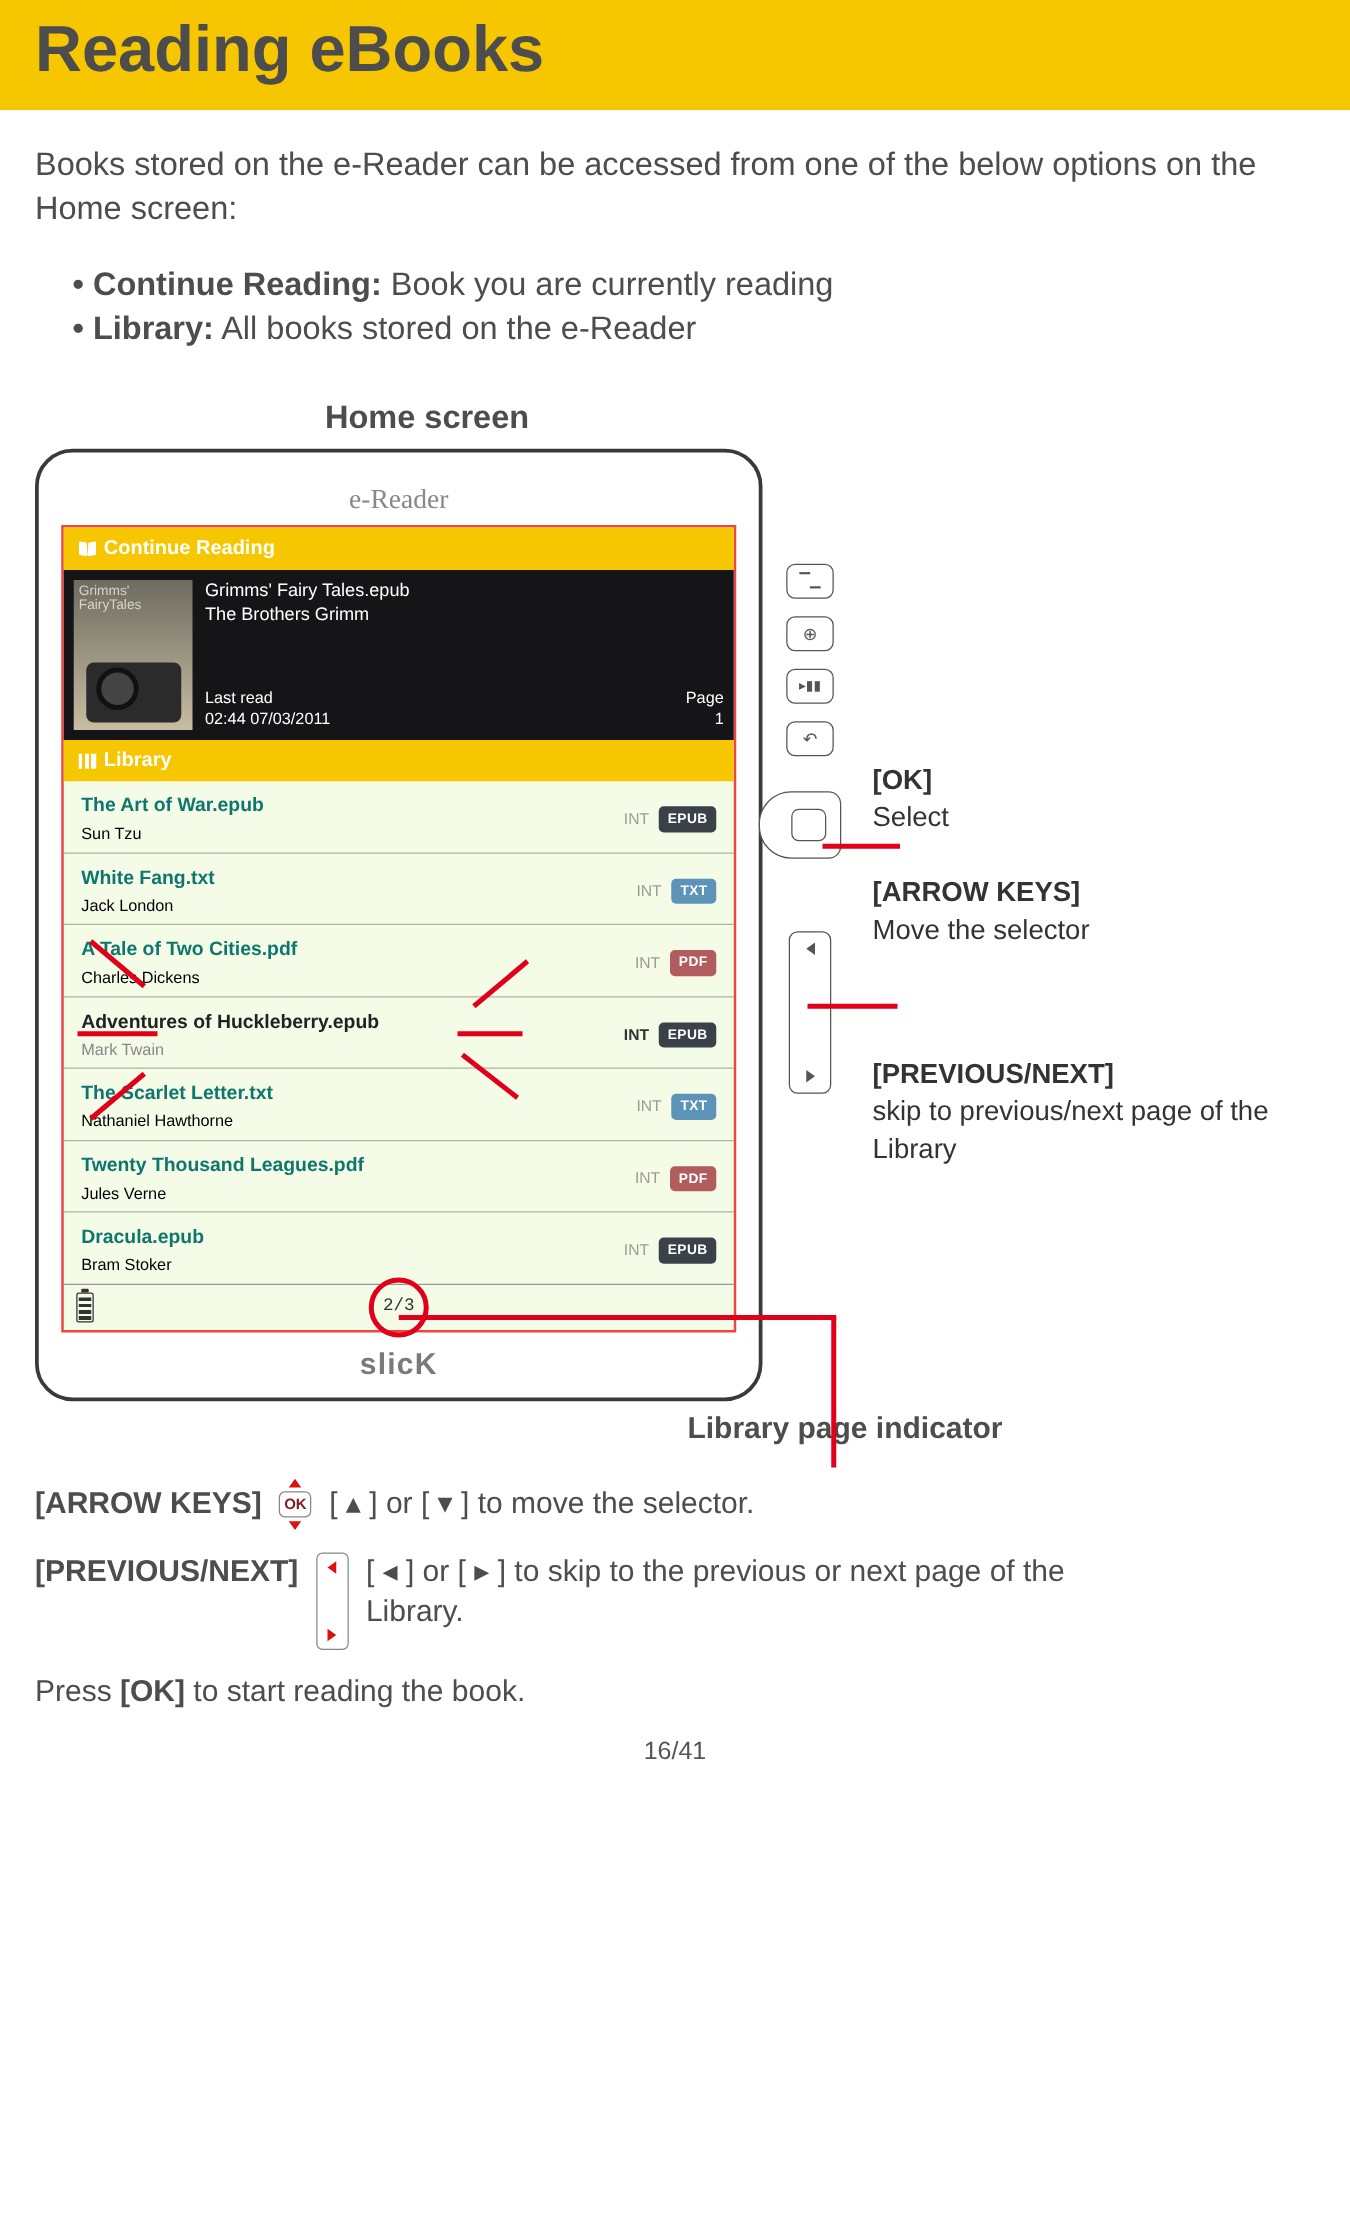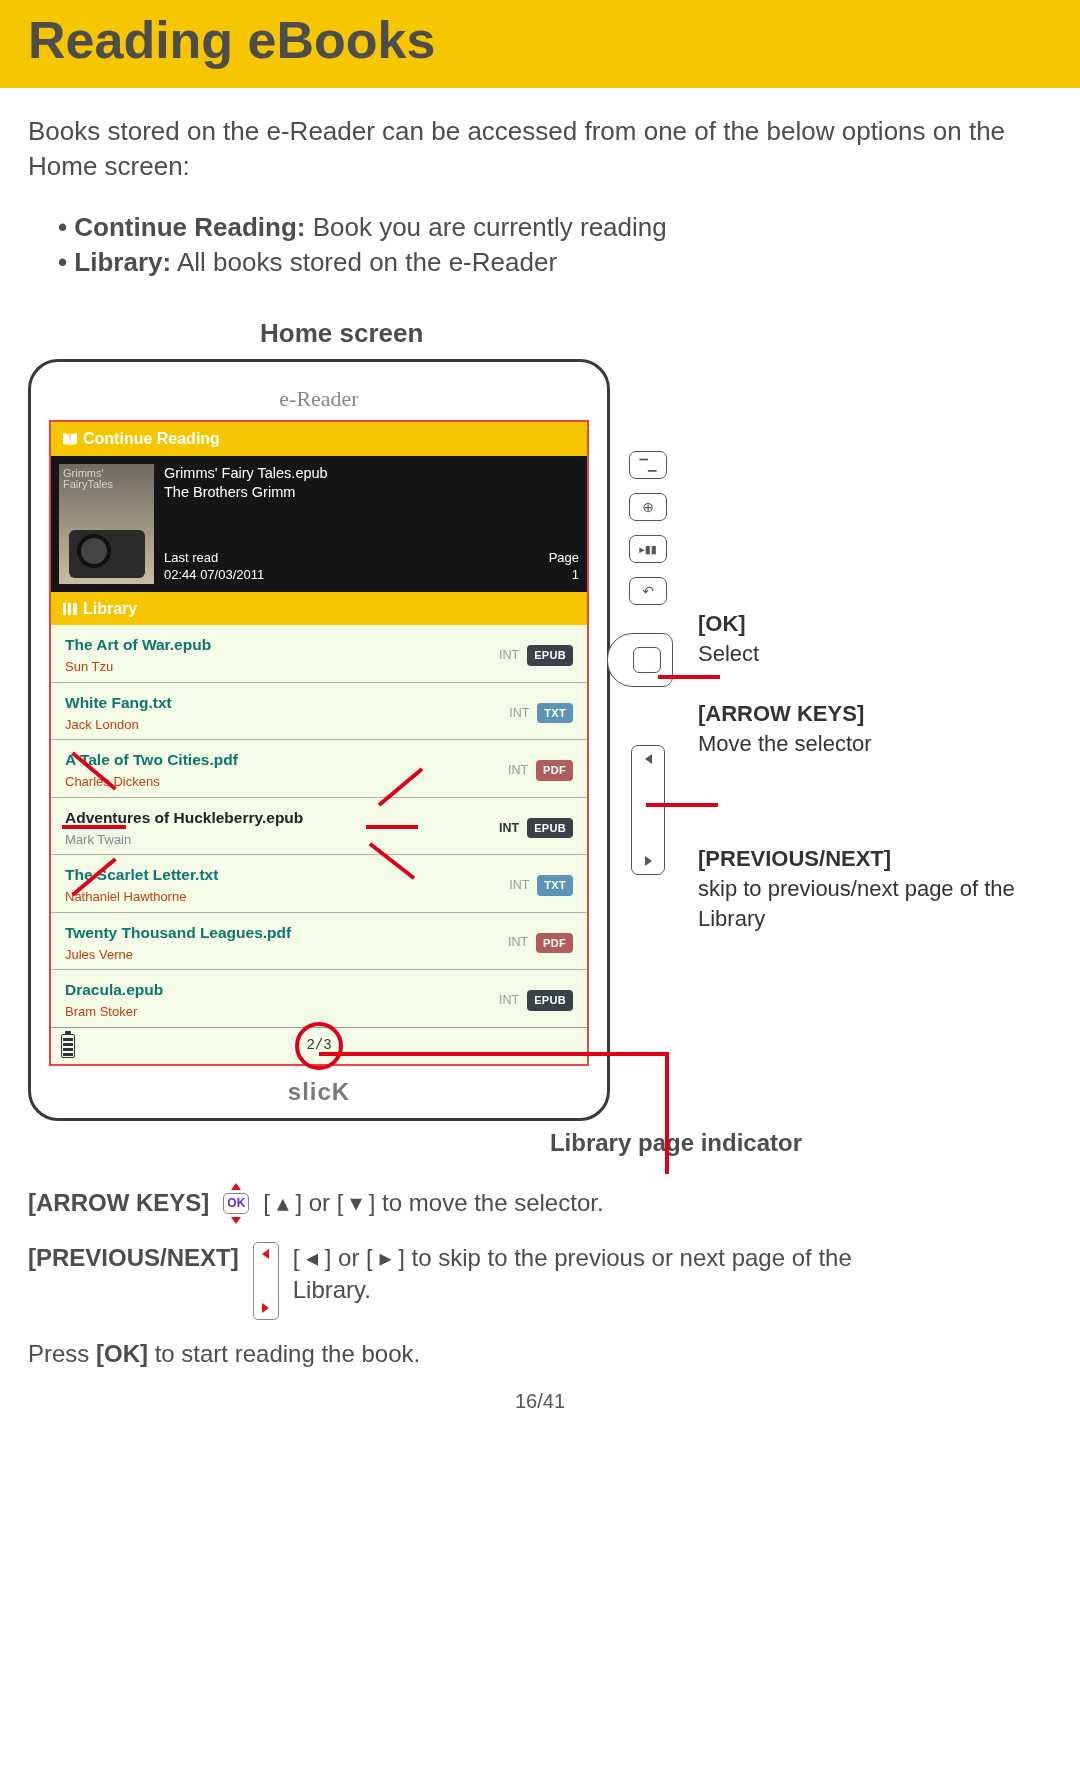--- a/index.html
+++ b/index.html
@@ -21,21 +21,21 @@
   .cover { width: 95px; height: 120px; background: linear-gradient(#6e6b60, #c8bda3); display:flex; align-items:flex-end; position:relative; }
   .cover-text{ position:absolute; top:4px; left:4px; color:#d5d5cc; font-size:11px; line-height:1;}
   .cover .camera{ width:80%; height:40%; margin:0 auto 6px; background:#2b2b2b; border-radius:6px; position:relative;}
   .cover .lens{ position:absolute; left:12px; top:8px; width:26px; height:26px; border-radius:50%; background:#444; box-shadow:0 0 0 4px #111;}
   .cont-meta { color: #fff; font-size: 14.5px; flex:1; display:flex; flex-direction:column; justify-content:space-between;}
   .cont-meta .toprow{ }
   .cont-meta .botrow{ display:flex; justify-content:space-between; font-size:13px;}
   .lib-item { padding: 10px 14px 6px; border-bottom: 1px solid #aeb69c; display:flex; align-items:center; justify-content:space-between; }
   .lib-item:last-of-type{border-bottom:none;}
   .lib-left .title { color: #0f766e; font-size: 15.5px; font-weight: 700; }
-  .lib-left .author { color: #c2410c; font-size: 13px; margin-top:2px;}
+  .lib-left .author { color: #000000; font-size: 13px; margin-top:2px;}
   .lib-item.selected .title { color: #222; }
   .lib-item.selected .author { color: #888; }
   .lib-right { display:flex; align-items:center; gap:8px;}
   .int { color:#9f9b8e; font-size:12.5px; }
   .lib-item.selected .int{ color:#333; font-weight:600;}
   .badge { font-size: 11px; color:#fff; padding: 3px 7px; border-radius: 4px; font-weight:700; letter-spacing:0.3px;}
   .badge.epub{ background:#3a4148;}
   .badge.txt{ background:#5e93b8;}
   .badge.pdf{ background:#b25d5d;}
   .statusbar{ display:flex; align-items:center; padding: 6px 10px; border-top:1px solid #999;font-family:Liberation Mono, monospace;}
@@ -58,21 +58,21 @@
   
   .callouts { flex:1; padding-left: 12px; padding-top: 250px; font-size: 22px; color:#333;}
   .callouts .co { margin-bottom: 30px; }
   .callouts .co b{ display:block; font-size:22px;}
   .callouts .gap2{ height: 56px;}
   
   .instr { margin-top: 24px; }
   .instr-row{ display:flex; align-items:center; gap:14px; margin-bottom:18px; font-size:24px; color:#4d4d4d;}
   .instr-row .label{ font-weight:700;}
   .key-ok{ display:inline-flex; flex-direction:column; align-items:center; gap:3px;}
-  .key-ok .okbtn{ border:1.5px solid #888; border-radius:5px; padding:1px 3px; color:#6d28d9; font-size:12px; font-weight:700;}
+  .key-ok .okbtn{ border:1.5px solid #888; border-radius:5px; padding:1px 3px; color:#7f1d1d; font-size:12px; font-weight:700;}
   .key-ok .arr{ width:0;height:0; border-left:5px solid transparent; border-right:5px solid transparent;}
   .key-ok .arr.u{border-bottom:7px solid #d11;}
   .key-ok .arr.d{border-top:7px solid #d11;}
   .key-pn{ width:26px; height:78px; border:1.5px solid #888; border-radius:5px; display:inline-flex; flex-direction:column; justify-content:space-between; align-items:center; padding:6px 0;}
   .key-pn .l{width:0;height:0;border-top:5px solid transparent;border-bottom:5px solid transparent;border-right:7px solid #d11;}
   .key-pn .r{width:0;height:0;border-top:5px solid transparent;border-bottom:5px solid transparent;border-left:7px solid #d11;}
   .lib-indicator-label{ text-align:right; font-weight:700; font-size:24px; color:#4d4d4d; margin-top:6px; margin-right:250px;}
   .pagenum{ text-align:center; font-size:20px; color:#555; margin-top:12px;}
   .book-icon{display:inline-block; width:14px; height:12px; background:#fff; clip-path: polygon(0 0, 45% 10%, 50% 100%, 55% 10%, 100% 0, 100% 90%, 55% 100%, 50% 90%, 45% 100%, 0 90%);}
   .stack-icon{display:inline-block; width:14px; height:12px; background:linear-gradient(90deg,#fff 0 3px, transparent 3px 5px,#fff 5px 8px, transparent 8px 10px,#fff 10px 14px);}

